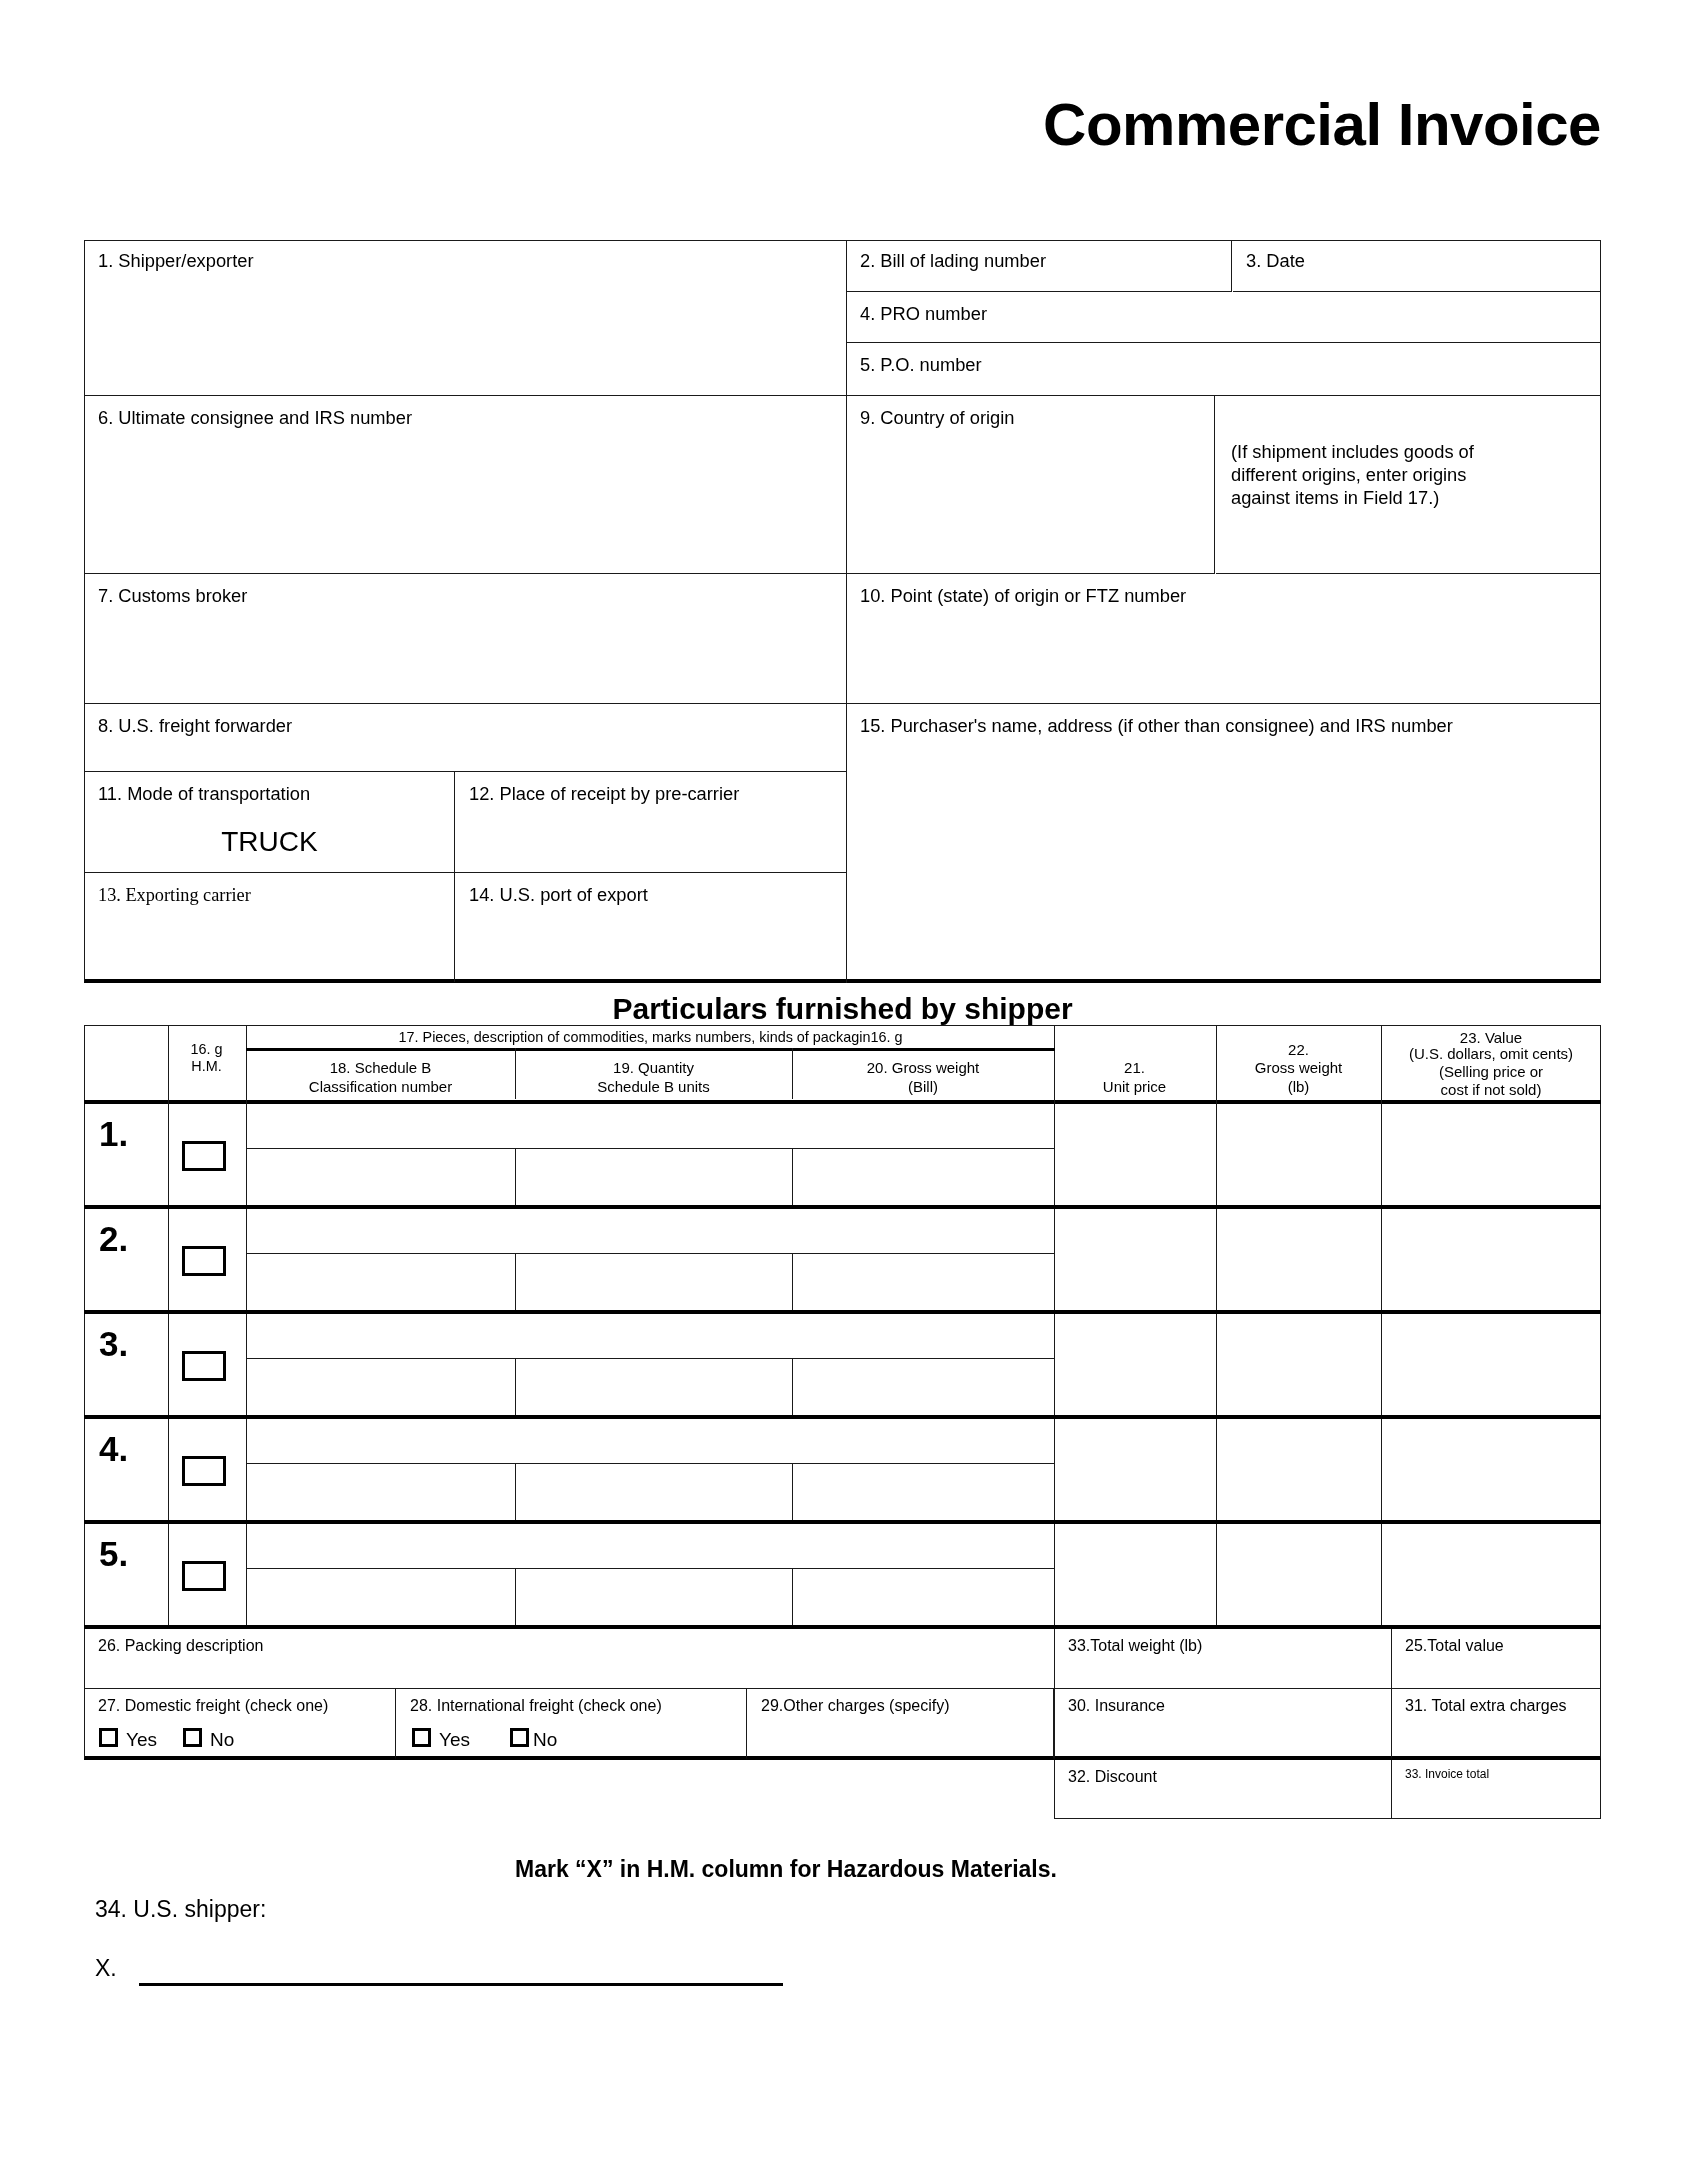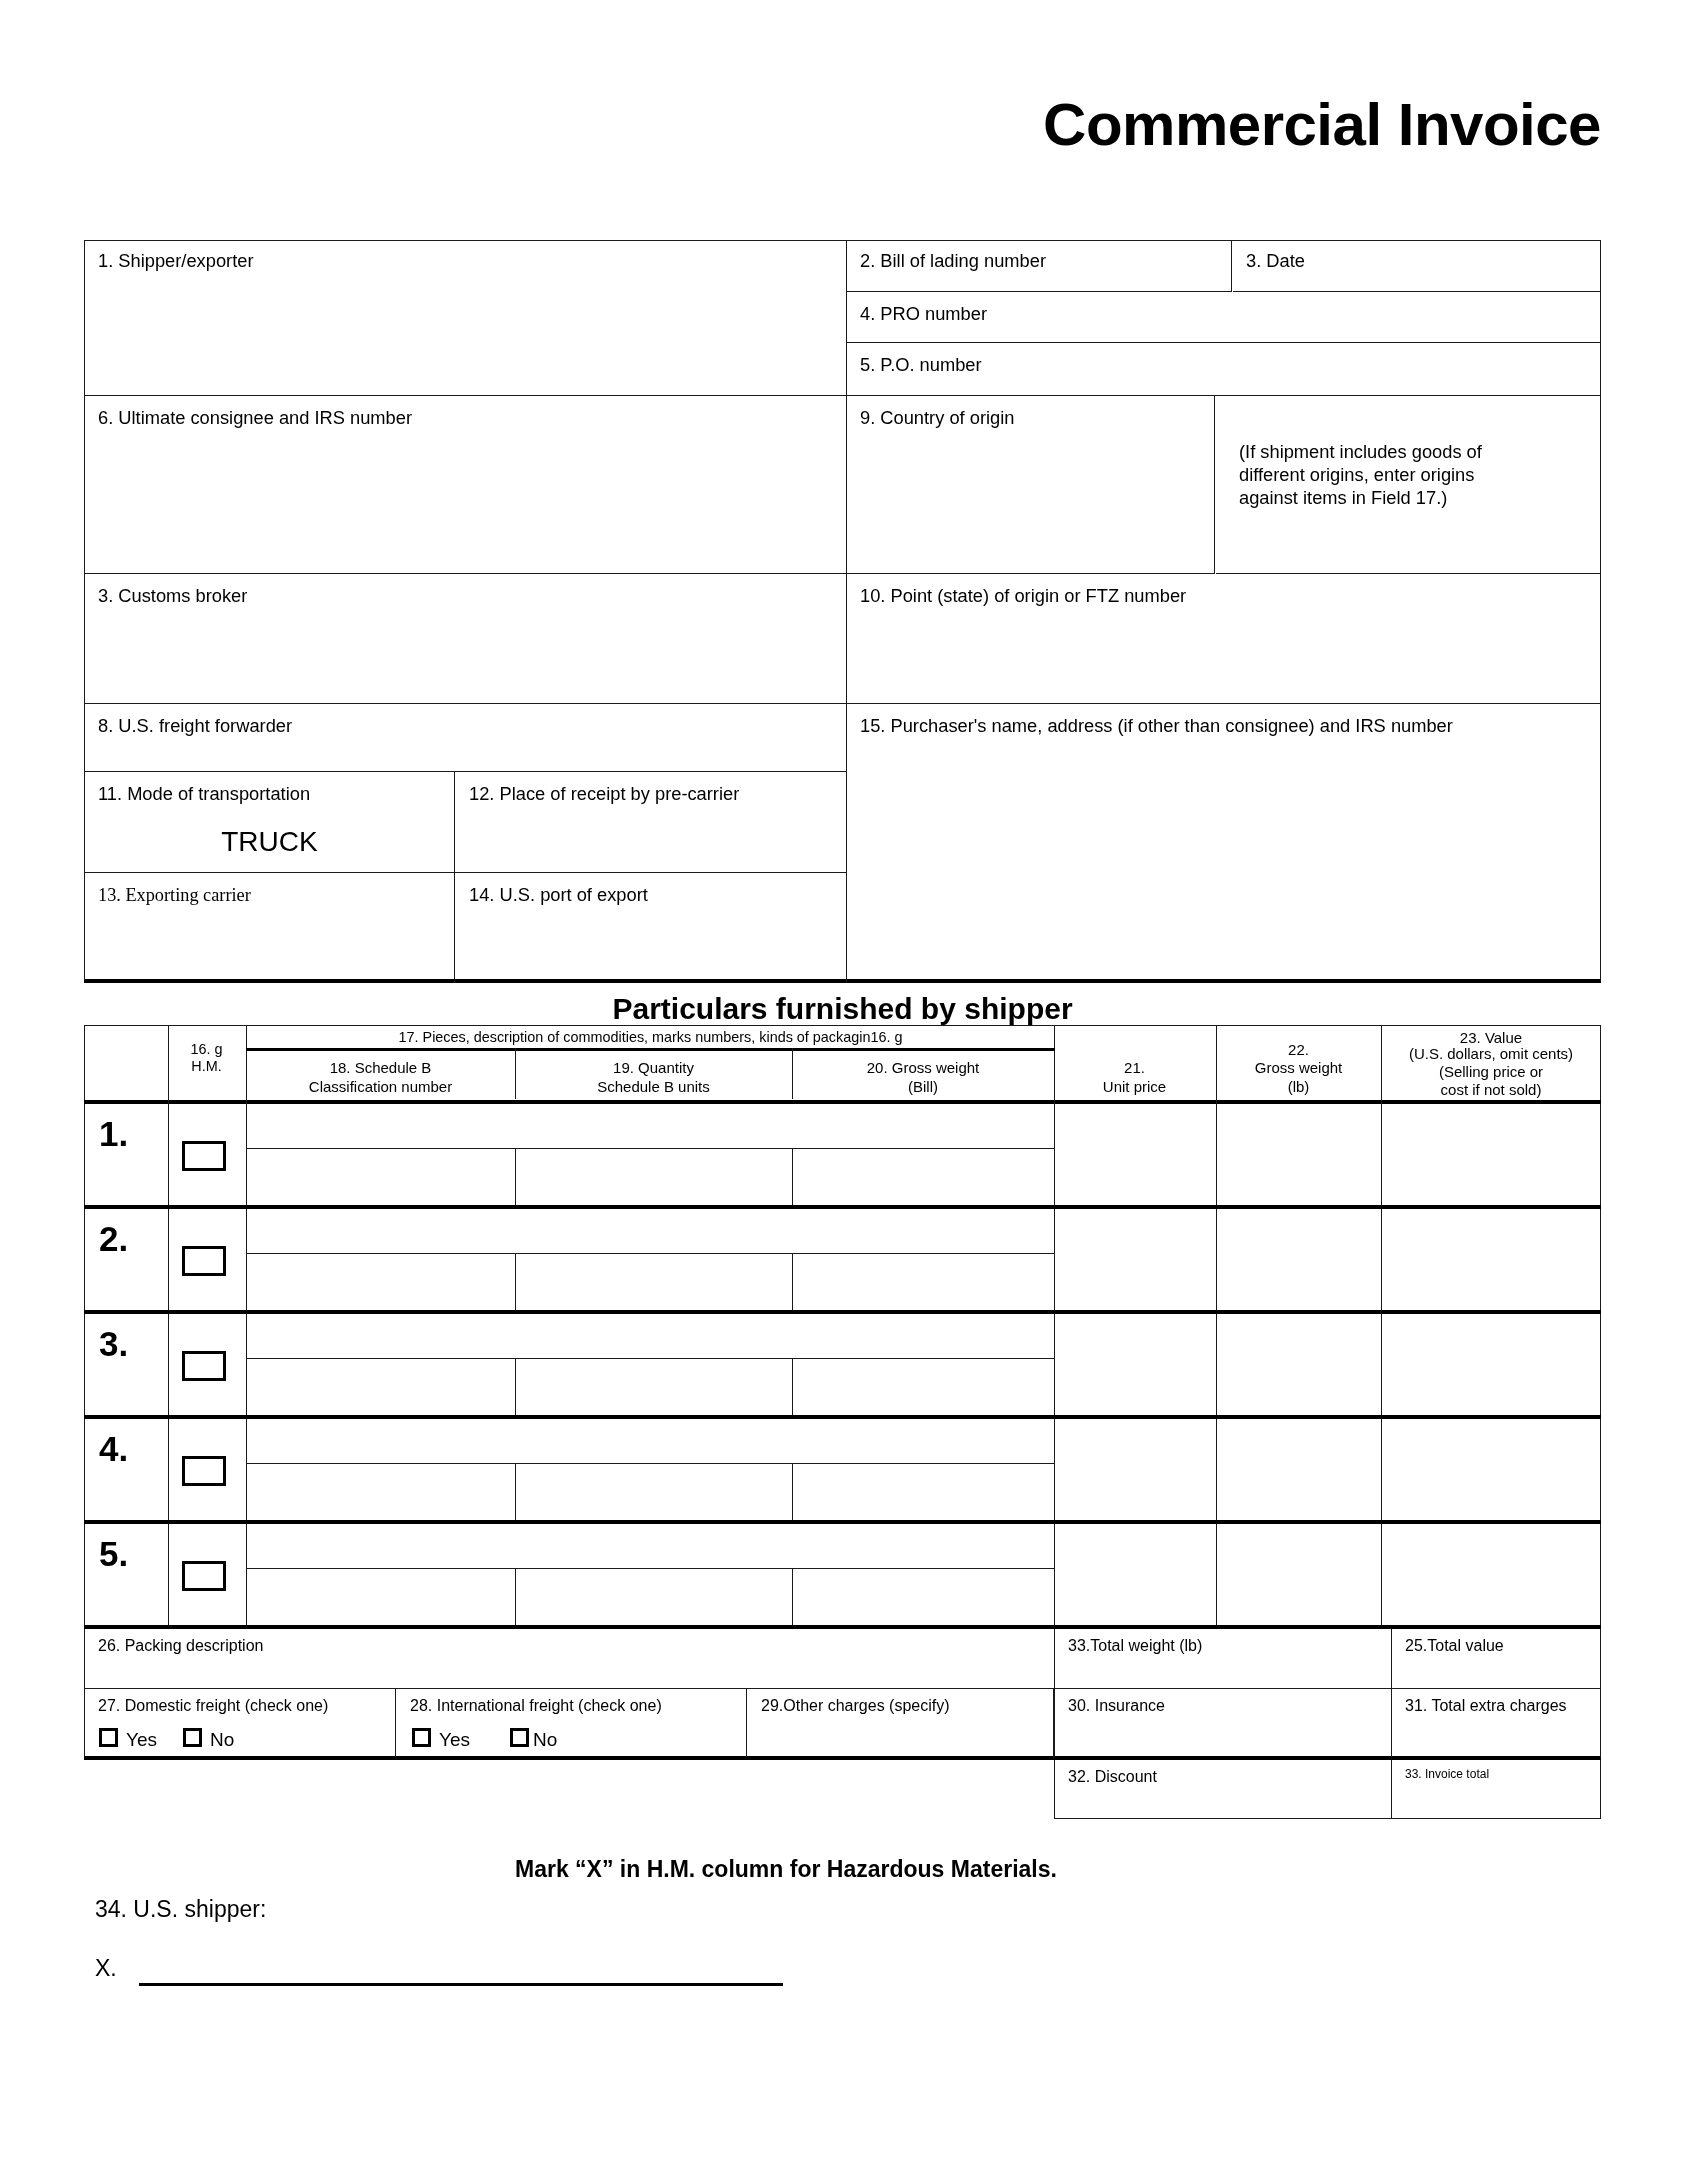--- a/index.html
+++ b/index.html
@@ -145,24 +145,24 @@
   <div class="box" style="left:846px; top:344px; width:754px; height:52px; border-bottom:1.6px solid #1a1a1a;"></div>
   <div class="lbl" style="left:860px; top:354px;">5. P.O. number</div>
 
   <div class="box" style="left:84px; top:396px; width:762px; height:178px; border-bottom:1.6px solid #1a1a1a;"></div>
   <div class="lbl" style="left:98px; top:407px;">6. Ultimate consignee and IRS number</div>
 
   <div class="box" style="left:846px; top:396px; width:369px; height:178px; border-bottom:1.6px solid #1a1a1a; border-right:1.6px solid #1a1a1a;"></div>
   <div class="lbl" style="left:860px; top:407px;">9. Country of origin</div>
 
   <div class="box" style="left:1216px; top:396px; width:385px; height:178px; border-bottom:1.6px solid #1a1a1a;"></div>
-  <div class="lbl wrap" style="left:1231px; top:441px; width:297px;margin-left:8px;">(If shipment includes goods of different origins, enter origins against items in Field 17.)</div>
+  <div class="lbl wrap" style="left:1231px; top:441px; width:297px;">(If shipment includes goods of different origins, enter origins against items in Field 17.)</div>
 
   <div class="box" style="left:84px; top:574px; width:762px; height:130px; border-bottom:1.6px solid #1a1a1a;"></div>
-  <div class="lbl" style="left:98px; top:585px;">3. Customs broker</div>
+  <div class="lbl" style="left:98px; top:585px;">7. Customs broker</div>
 
   <div class="box" style="left:846px; top:574px; width:754px; height:130px; border-bottom:1.6px solid #1a1a1a;"></div>
   <div class="lbl" style="left:860px; top:585px;">10. Point (state) of origin or FTZ number</div>
 
   <div class="box" style="left:84px; top:704px; width:762px; height:68px; border-bottom:1.6px solid #1a1a1a;"></div>
   <div class="lbl" style="left:98px; top:715px;">8. U.S. freight forwarder</div>
 
   <div class="box" style="left:846px; top:704px; width:754px; height:278px;"></div>
   <div class="lbl" style="left:860px; top:715px;">15. Purchaser's name, address (if other than consignee) and IRS number</div>
 

